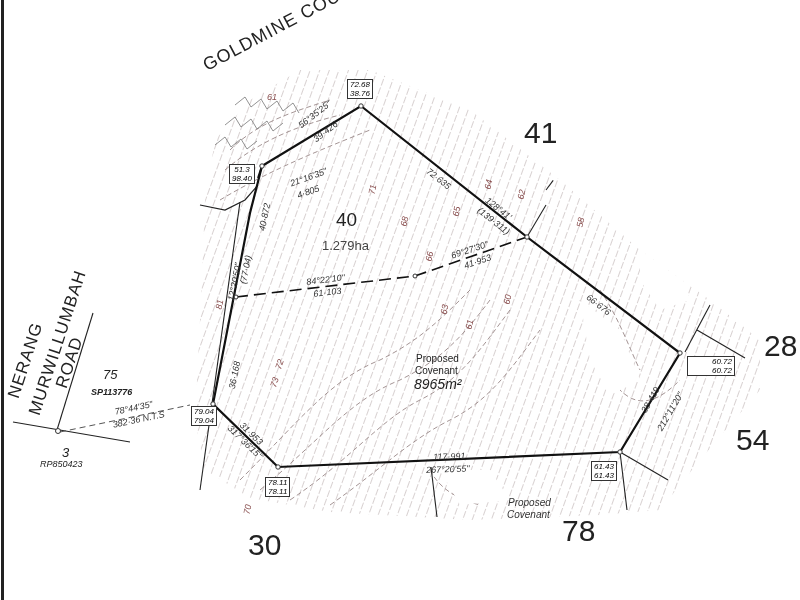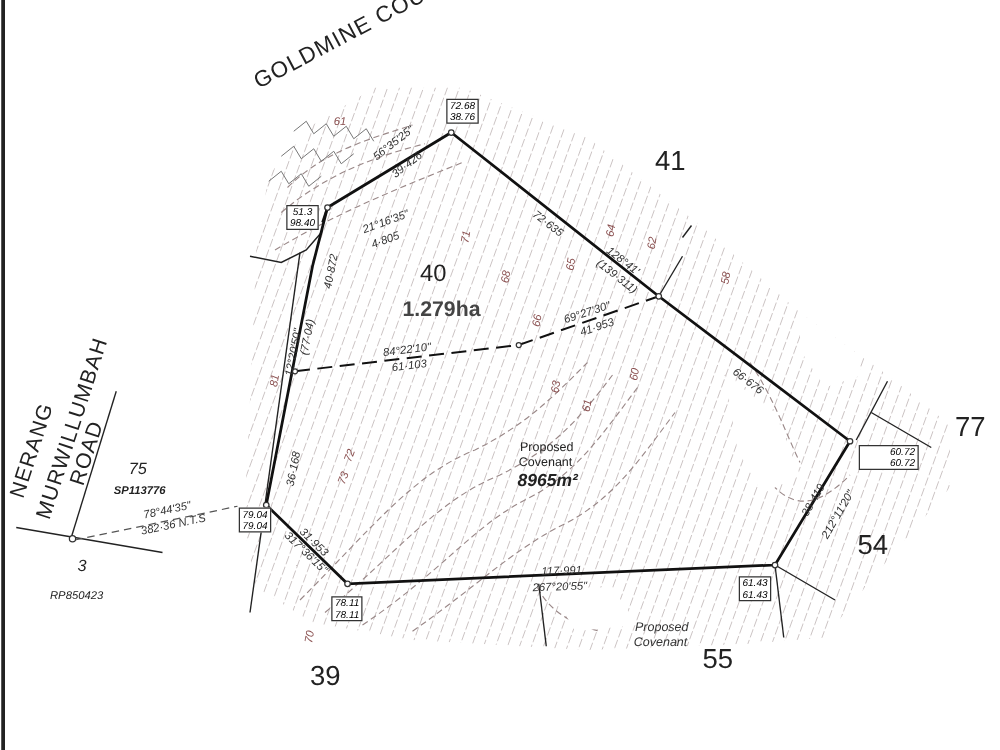--- a/index.html
+++ b/index.html
@@ -1,27 +1,27 @@
 <!DOCTYPE html>
 <html><head>
 <meta charset="utf-8">
 <style>
   html,body{margin:0;padding:0;background:#fff;}
   body{width:800px;height:600px;position:relative;overflow:hidden;font-family:"Liberation Sans",sans-serif;}
   #plan{position:absolute;left:0;top:0;width:800px;height:600px;}
   .frame-left{position:absolute;left:1px;top:0;width:3px;height:600px;background:#222;}
   .lbl{position:absolute;white-space:nowrap;color:#222;line-height:1;}
-  .lot-big{font-size:22px;}
+  .lot-big{font-size:30px;}
   .lot-main{font-size:19px;}
-  .area-big{font-size:17px;color:#444;font-weight:bold;}
+  .area-big{font-size:13px;color:#444;}
   .road{font-size:17px;letter-spacing:1px;}
   .dim{font-size:9px;font-style:italic;color:#333;}
   .cov{font-size:10px;color:#222;}
   .cov-i{font-size:10px;font-style:italic;color:#333;}
-  .cov-area{font-size:14px;font-style:italic;font-weight:bold;}
+  .cov-area{font-size:14px;font-style:italic;font-weight:normal;}
   .box{position:absolute;border:1px solid #333;font-size:8px;font-style:italic;line-height:9px;padding:0 2px;background:#fff;text-align:center;}
   .box span{display:block;}
   .nb{font-size:13px;font-style:italic;}
   .sp{font-size:9px;font-style:italic;}
 </style>
 </head>
 <body>
 
 <div class="frame-left"></div>
 
@@ -97,29 +97,29 @@
 </svg>
 
 <div class="lbl road" style="left:200px;top:58px;transform:rotate(-28deg);transform-origin:left top;font-size:18px;">GOLDMINE COURT</div>
 <div class="lbl road" style="left:5px;top:395px;transform:rotate(-72deg);transform-origin:left top;">NERANG</div>
 <div class="lbl road" style="left:26px;top:412px;transform:rotate(-72deg);transform-origin:left top;">MURWILLUMBAH</div>
 <div class="lbl road" style="left:53px;top:385px;transform:rotate(-72deg);transform-origin:left top;">ROAD</div>
 
 <div class="lbl lot-main" style="left:336px;top:210px;">40</div>
 <div class="lbl area-big" style="left:322px;top:239px;">1.279ha</div>
 <div class="lbl lot-big" style="left:524px;top:118px;">41</div>
-<div class="lbl lot-big" style="left:764px;top:331px;">77</div>
-<div class="lbl lot-big" style="left:686px;top:425px;">54</div>
-<div class="lbl lot-big" style="left:562px;top:516px;">55</div>
-<div class="lbl lot-big" style="left:248px;top:530px;">39</div>
+<div class="lbl lot-big" style="left:764px;top:331px;">28</div>
+<div class="lbl lot-big" style="left:736px;top:425px;">54</div>
+<div class="lbl lot-big" style="left:562px;top:516px;">78</div>
+<div class="lbl lot-big" style="left:248px;top:530px;">30</div>
 
 <div class="lbl nb" style="left:103px;top:368px;text-align:center;">75</div>
 <div class="lbl sp" style="left:91px;top:388px;font-weight:bold;">SP113776</div>
 <div class="lbl nb" style="left:62px;top:446px;">3</div>
-<div class="lbl sp" style="left:40px;top:472px;">RP850423</div>
+<div class="lbl sp" style="left:40px;top:460px;">RP850423</div>
 
 <div class="lbl cov" style="left:416px;top:354px;">Proposed</div>
 <div class="lbl cov" style="left:415px;top:366px;">Covenant</div>
 <div class="lbl cov-area" style="left:414px;top:377px;">8965m²</div>
 <div class="lbl cov-i" style="left:508px;top:498px;">Proposed</div>
 <div class="lbl cov-i" style="left:507px;top:510px;">Covenant</div>
 
 <div class="lbl dim" style="left:297px;top:123px;transform:rotate(-38deg);transform-origin:left top;">56°35'25"</div>
 <div class="lbl dim" style="left:312px;top:137px;transform:rotate(-38deg);transform-origin:left top;">39·426</div>
 <div class="lbl dim" style="left:289px;top:180px;transform:rotate(-20deg);transform-origin:left top;">21°16'35"</div>
@@ -138,21 +138,21 @@
 <div class="lbl dim" style="left:227px;top:300px;transform:rotate(-79deg);transform-origin:left top;">12°20'50"</div>
 <div class="lbl dim" style="left:239px;top:283px;transform:rotate(-79deg);transform-origin:left top;">(77·04)</div>
 <div class="lbl dim" style="left:258px;top:230px;transform:rotate(-79deg);transform-origin:left top;">40·872</div>
 <div class="lbl dim" style="left:306px;top:278px;transform:rotate(-7deg);transform-origin:left top;">84°22'10"</div>
 <div class="lbl dim" style="left:313px;top:290px;transform:rotate(-7deg);transform-origin:left top;">61·103</div>
 <div class="lbl dim" style="left:450px;top:252px;transform:rotate(-18deg);transform-origin:left top;">69°27'30"</div>
 <div class="lbl dim" style="left:463px;top:262px;transform:rotate(-18deg);transform-origin:left top;">41·953</div>
 <div class="lbl dim" style="left:114px;top:408px;transform:rotate(-12deg);transform-origin:left top;">78°44'35"</div>
 <div class="lbl dim" style="left:112px;top:421px;transform:rotate(-12deg);transform-origin:left top;">382·36 N.T.S</div>
 
-<div class="box" style="left:357px;top:79px;">
+<div class="box" style="left:347px;top:79px;">
     <span>72.68</span>
     <span>38.76</span>
   </div>
 <div class="box" style="left:229px;top:164px;">
     <span>51.3</span>
     <span>98.40</span>
   </div>
 <div class="box" style="left:191px;top:406px;">
     <span>79.04</span>
     <span>79.04</span>

